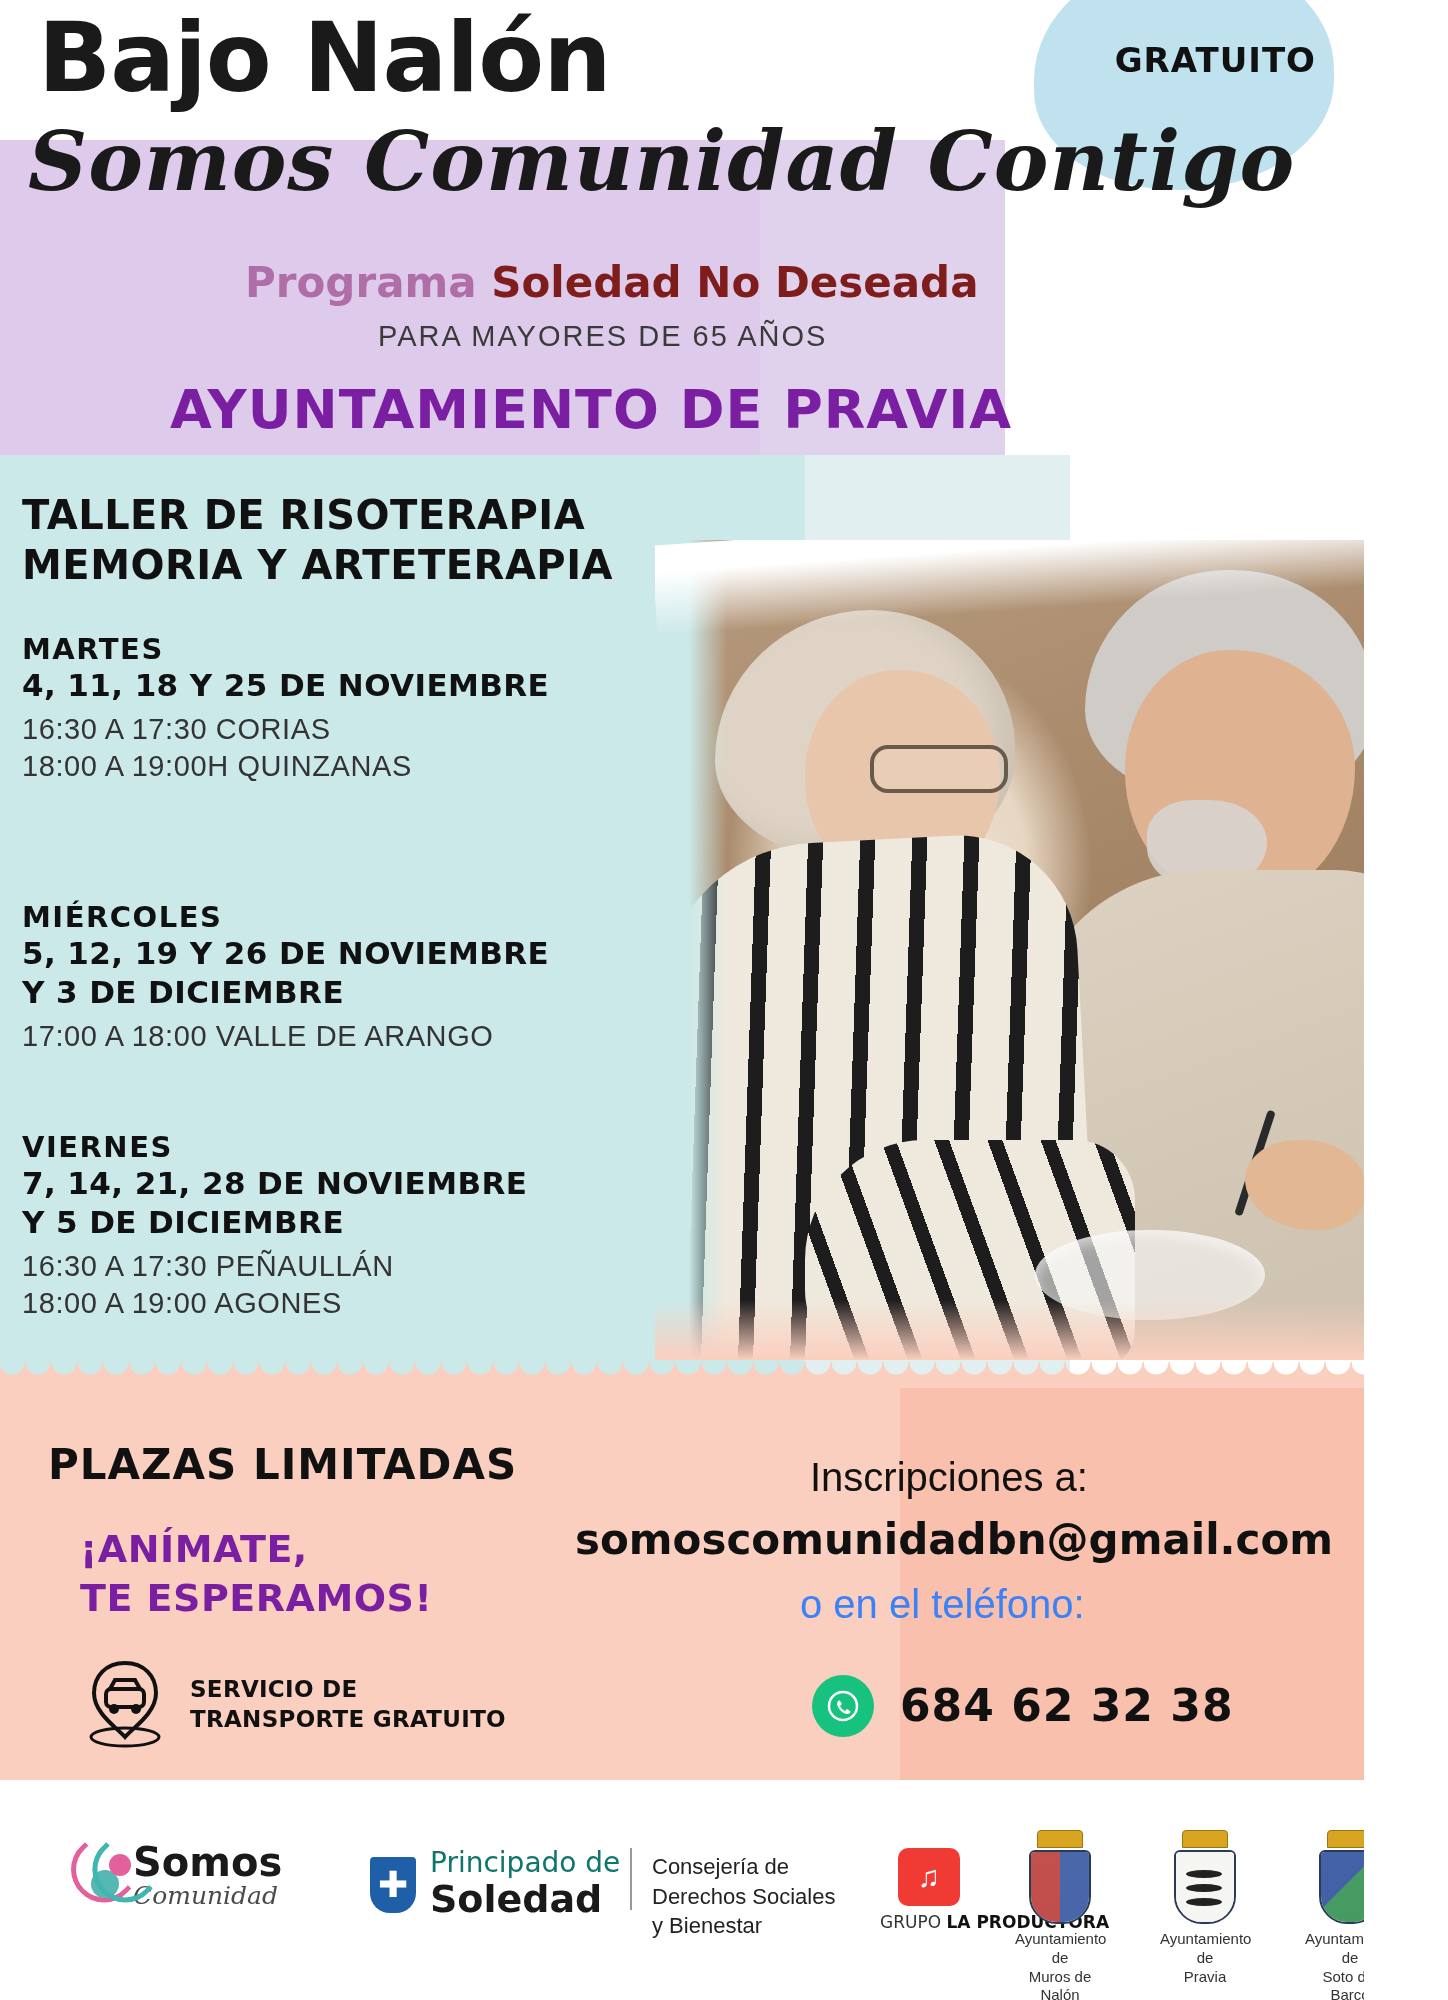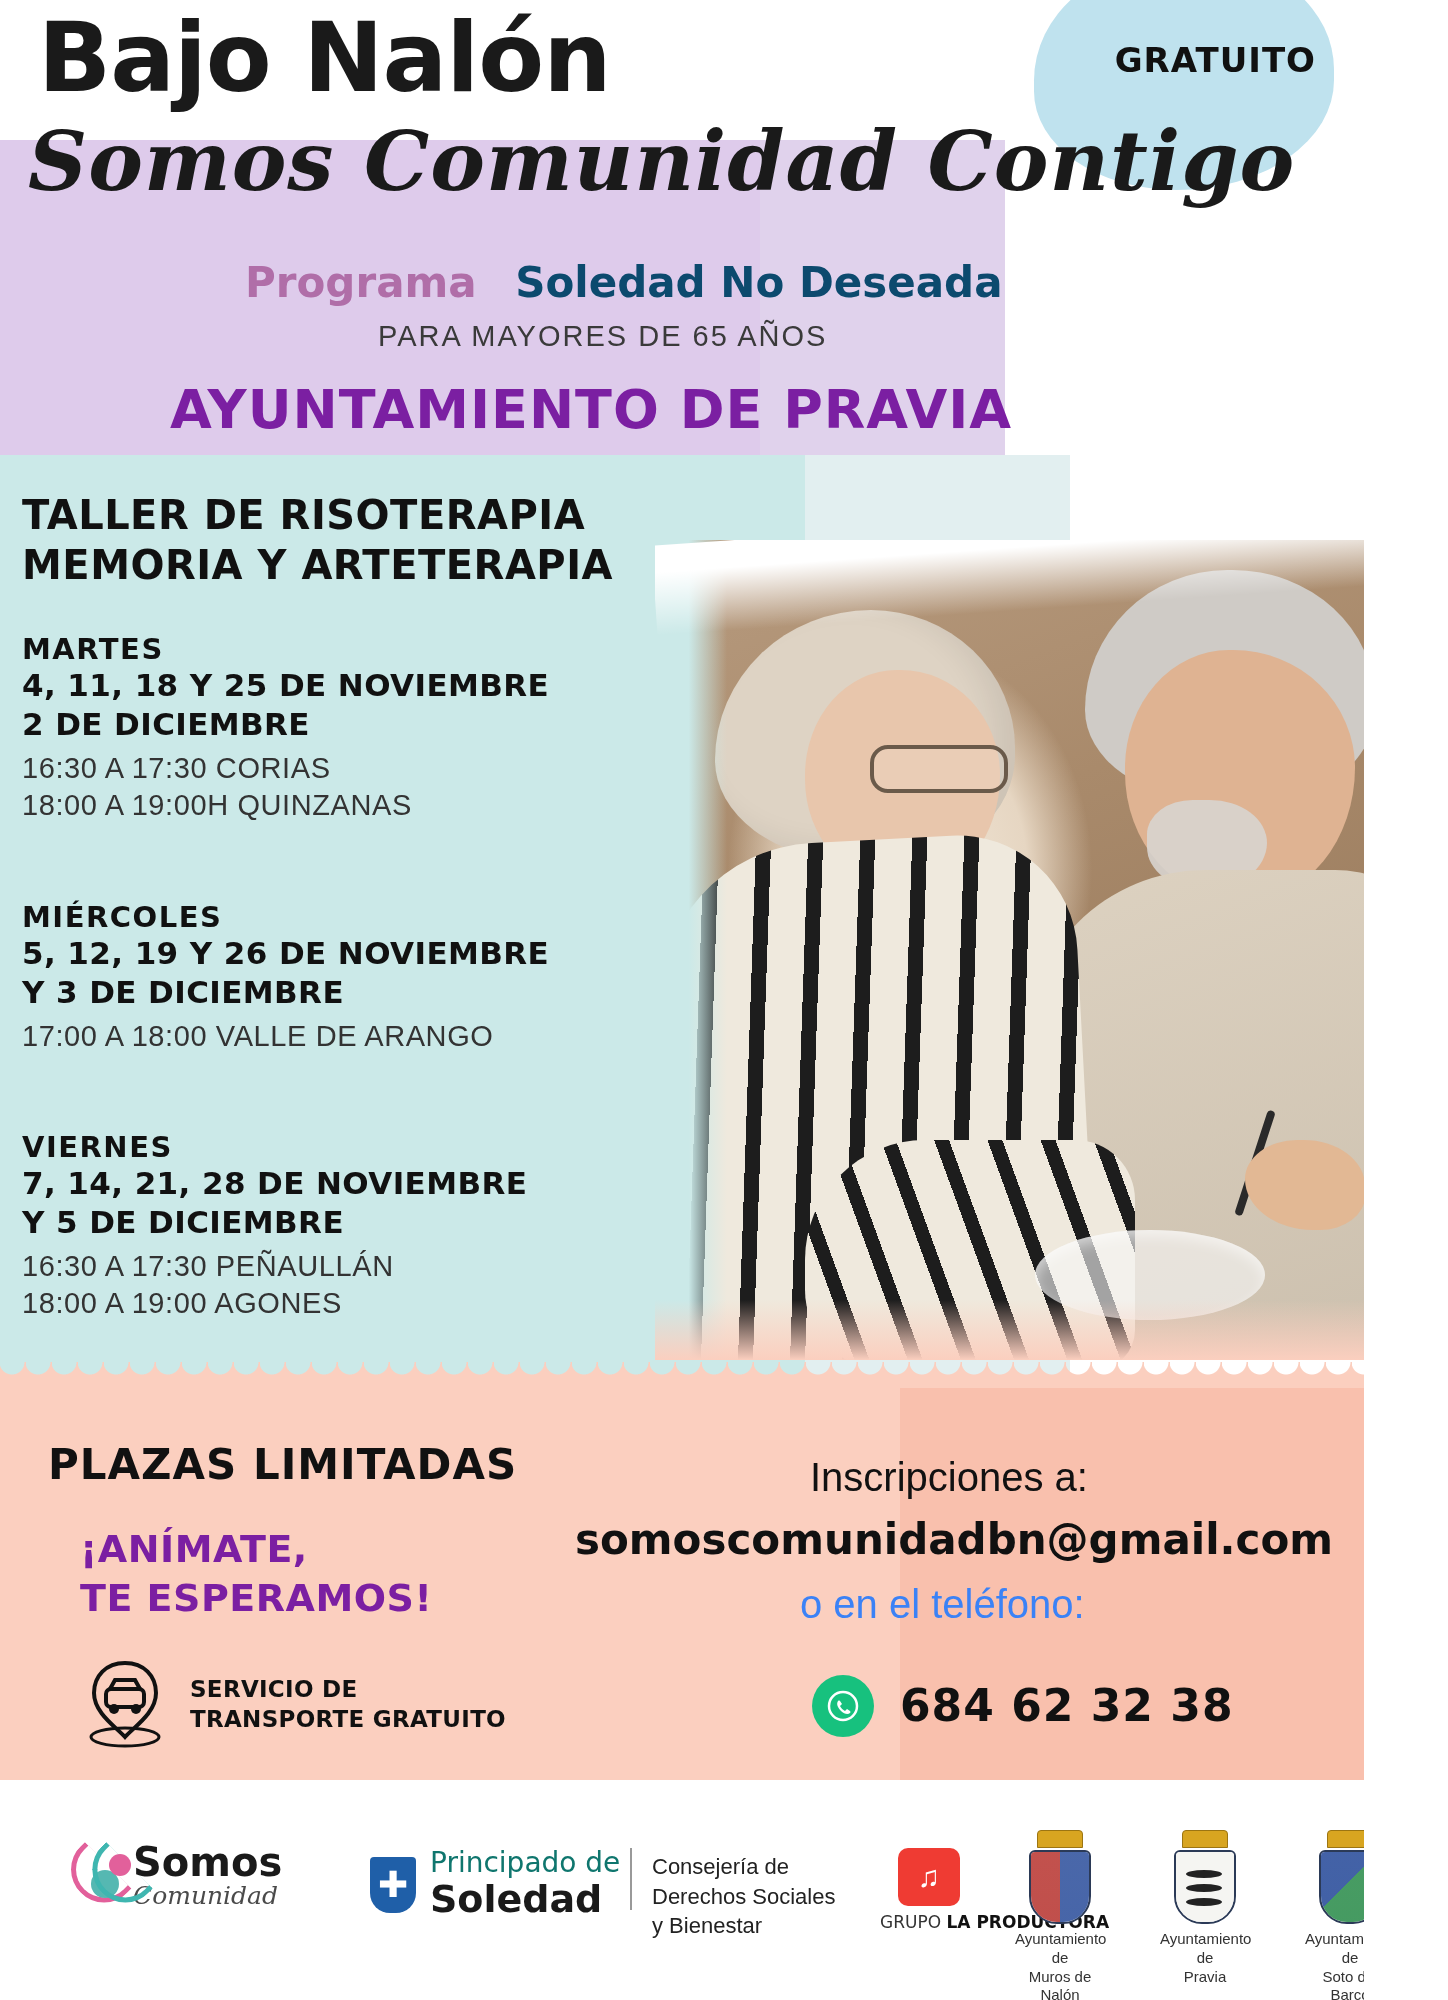--- a/index.html
+++ b/index.html
@@ -184,21 +184,21 @@
     font-size: 34px; font-weight: 700; color: #111;
     letter-spacing: 1px;
     font-family: "DejaVu Sans", sans-serif;
   }
   .prog-line {
     position: absolute; left: 245px; top: 258px;
     font-size: 42px; font-weight: 700;
     font-family: "DejaVu Sans", sans-serif;
   }
   .prog-line .prog-word { color: #b06ea8; }
-  .prog-line .prog-em { color: #0c4a6e; margin-left: 24px; }
+  .prog-line .prog-em { color: #7f1d1d; }
   .para-mayores {
     position: absolute; left: 378px; top: 320px;
     font-size: 29px; color: #3a3a3a; letter-spacing: 2px;
     font-family: "Liberation Sans", sans-serif;
   }
   .ayto {
     position: absolute; left: 170px; top: 378px;
     font-size: 54px; font-weight: 700; color: #7b1fa2; letter-spacing: 1px;
     font-family: "DejaVu Sans", sans-serif;
   }
@@ -395,21 +395,20 @@
   <div class="ayto">AYUNTAMIENTO DE PRAVIA</div>
 
   <div class="taller">
     <div>TALLER DE RISOTERAPIA</div>
     <div>MEMORIA Y ARTETERAPIA</div>
   </div>
 
   <div class="sched" style="top:632px">
     <div class="day">MARTES</div>
     <div class="dates">4, 11, 18 Y 25 DE NOVIEMBRE</div>
-    <div class="dates">2 DE DICIEMBRE</div>
     <div class="hours" style="margin-top:6px">16:30 A 17:30 CORIAS</div>
     <div class="hours">18:00 A 19:00H QUINZANAS</div>
   </div>
 
   <div class="sched" style="top:900px">
     <div class="day">MIÉRCOLES</div>
     <div class="dates">5, 12, 19 Y 26 DE NOVIEMBRE</div>
     <div class="dates">Y 3 DE DICIEMBRE</div>
     <div class="hours" style="margin-top:6px">17:00 A 18:00 VALLE DE ARANGO</div>
   </div>

